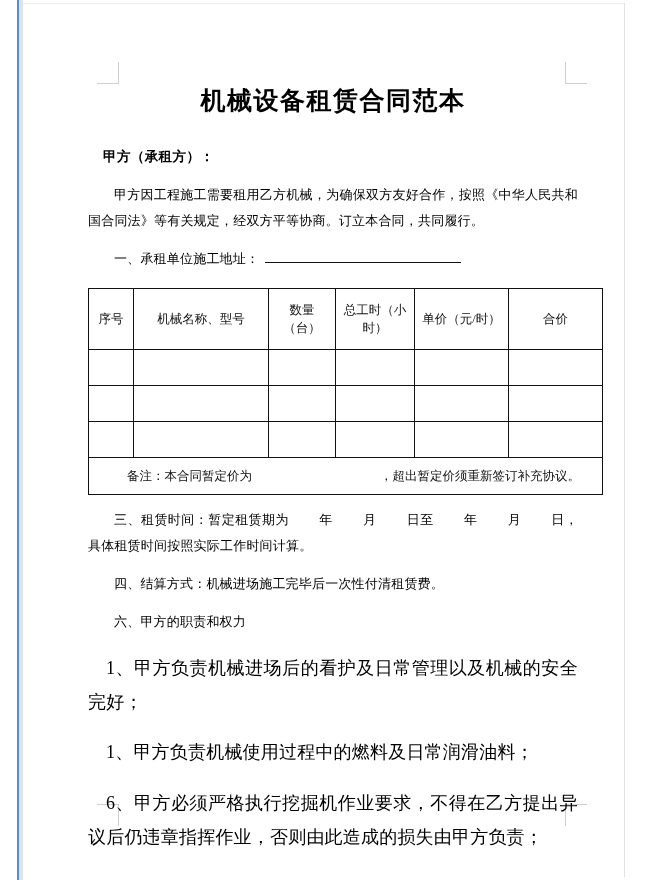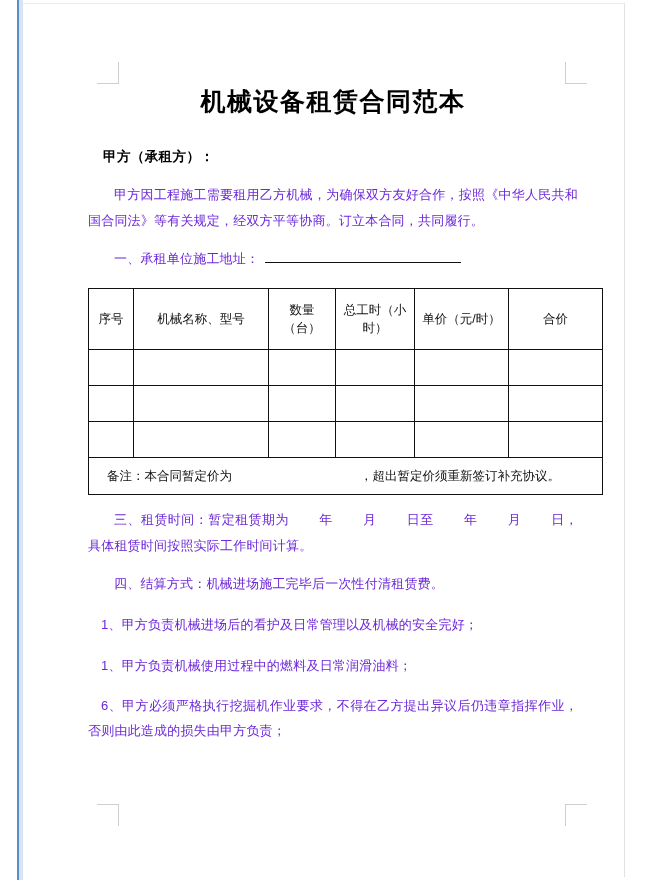--- a/index.html
+++ b/index.html
@@ -42,20 +42,21 @@
   #page {
     position: absolute;
     left: 23px;
     top: 3px;
     width: 602px;
     height: 874px;
     background: #ffffff;
     border-right: 1px solid #e2e2e2;
     border-top: 1px solid #ececec;
     box-sizing: border-box;
+    font-family: Liberation Serif, serif;
   }
 
   
   .crop {
     position: absolute;
     width: 22px;
     height: 22px;
     opacity: 0.55;
   }
   .crop::before, .crop::after {
@@ -101,29 +102,29 @@
     font-size: 13.5px;
     font-weight: bold;
     color: #000;
     margin: 27px 0 0 15px;
     letter-spacing: 0.4px;
   }
   .party-line.first { margin-top: 32px; }
 
   .para {
     font-size: 13px;
-    color: #6d28d9;
+    color: #000000;
     line-height: 2.0;
     text-align: justify;
     margin: 16px 0 0 0;
     letter-spacing: 0.2px;
   }
   .para.indent { text-indent: 2em; }
   .para.clause { text-indent: 2em; margin-top: 12px; }
-  .para.sub { text-indent: 1em; margin-top: 16px; font-size: 13px; line-height: 1.9; }
+  .para.sub { text-indent: 1em; margin-top: 16px; font-size: 18px; line-height: 1.9; }
 
   .blank-rule {
     display: inline-block;
     border-bottom: 1px solid #111;
     height: 14px;
     vertical-align: baseline;
   }
   .blank-rule.addr { width: 196px; margin-left: 6px; }
   .gap-md { display: inline-block; width: 30px; }
 
@@ -140,21 +141,21 @@
     color: #111;
     text-align: center;
     vertical-align: middle;
     padding: 3px 2px;
     line-height: 1.45;
   }
   table#lease-table tr.head td { height: 54px; }
   table#lease-table tr.blank td { height: 29px; }
   table#lease-table tr.note td {
     height: 30px;
-    text-align: left;
+    text-align: center;
     padding-left: 18px;
     font-size: 12.5px;
   }
   .col1 { width: 40px; }
   .col2 { width: 130px; }
   .col3 { width: 62px; }
   .col4 { width: 74px; }
   .col5 { width: 89px; }
   .col6 { width: 89px; }
 
@@ -231,20 +232,21 @@
           </tr>
         </tbody>
       </table>
 
       <p class="para clause">
         <span>三、租赁时间：暂定租赁期为</span><span class="gap-md"></span><span>年</span><span class="gap-md"></span><span>月</span><span class="gap-md"></span><span>日至</span><span class="gap-md"></span><span>年</span><span class="gap-md"></span><span>月</span><span class="gap-md"></span><span>日，具体租赁时间按照实际工作时间计算。</span>
       </p>
 
       <p class="para clause">四、结算方式：机械进场施工完毕后一次性付清租赁费。</p>
 
+      <p class="para clause">六、甲方的职责和权力</p>
 
       <p class="para sub">1、甲方负责机械进场后的看护及日常管理以及机械的安全完好；</p>
       <p class="para sub">1、甲方负责机械使用过程中的燃料及日常润滑油料；</p>
       <p class="para sub">6、甲方必须严格执行挖掘机作业要求，不得在乙方提出异议后仍违章指挥作业，否则由此造成的损失由甲方负责；</p>
 
     </div>
   </div>
 </div>
 
 </body></html>

